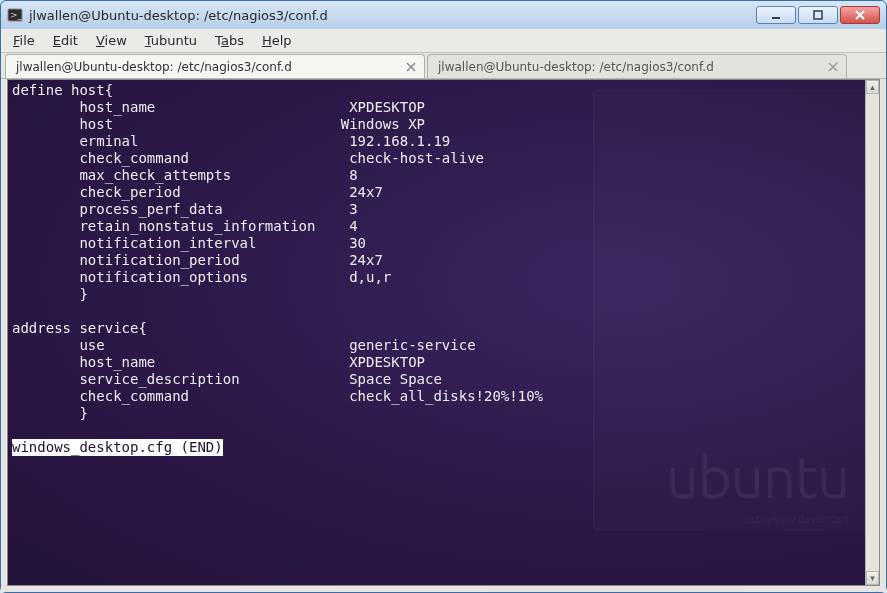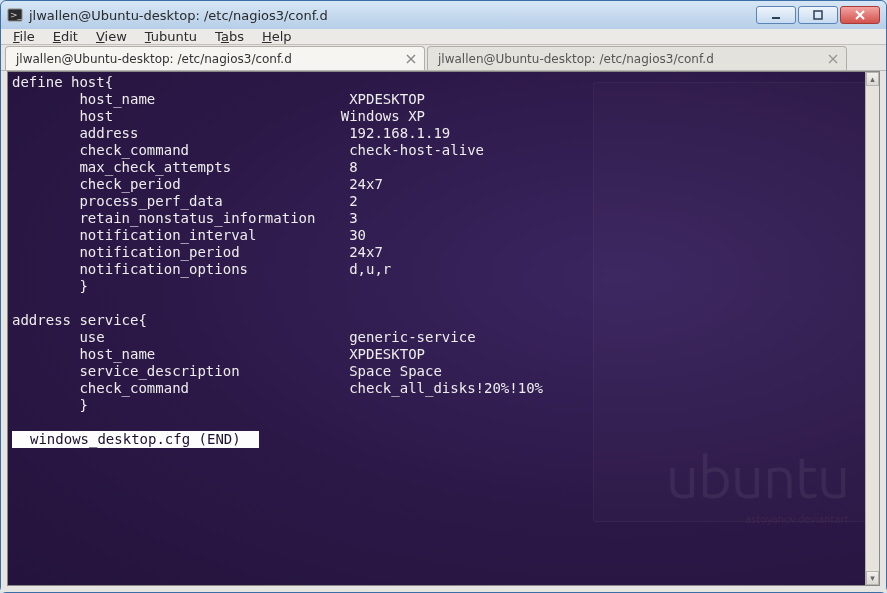--- a/index.html
+++ b/index.html
@@ -52,21 +52,21 @@
     color: #2b3f57;
     cursor: pointer;
   }
   .win-btn.close {
     background: linear-gradient(#f3a3a0, #d2514c);
     border-color: #a63b37;
     color: #fff;
     font-weight: bold;
   }
   .menubar {
-    height: 16px;
+    height: 24px;
     background: #eceae7;
     border-bottom: 1px solid #c3c0bb;
     display: flex;
     align-items: center;
     padding: 0 4px;
     gap: 2px;
   }
   .menu-item {
     font-size: 13px;
     color: #2b2b2b;
@@ -132,21 +132,21 @@
     color: #ededed;
     padding: 2px 4px;
     white-space: pre;
     position: relative;
     z-index: 2;
   }
   .endline {
     display: inline-block;
     background: #fdfdfd;
     color: #1f1030;
-    padding: 0 18px;
+    padding: 0 0;
   }
   .ubuntu-logo {
     position: absolute;
     right: 30px;
     bottom: 60px;
     z-index: 1;
     color: rgba(255,255,255,0.06);
     font-family: Ubuntu, "DejaVu Sans", sans-serif;
   }
   .ubuntu-logo .word {
@@ -255,26 +255,26 @@
   <div class="terminal-wrap">
     <div class="terminal">
       <div class="bg-panel"></div>
       <div class="ubuntu-logo">
         <div class="word">ubuntu</div>
         <div class="credit">astoyanov.deviantart</div>
       </div>
       <pre><span>define host{</span>
         <span>host_name                       XPDESKTOP</span>
         <span>host                           Windows XP</span>
-        <span>address                         192.168.1.19</span>
+        <span>erminal                         192.168.1.19</span>
         <span>check_command                   check-host-alive</span>
         <span>max_check_attempts              8</span>
         <span>check_period                    24x7</span>
-        <span>process_perf_data               2</span>
-        <span>retain_nonstatus_information    3</span>
+        <span>process_perf_data               3</span>
+        <span>retain_nonstatus_information    4</span>
         <span>notification_interval           30</span>
         <span>notification_period             24x7</span>
         <span>notification_options            d,u,r</span>
         <span>}</span>
 
 <span>address service{</span>
         <span>use                             generic-service</span>
         <span>host_name                       XPDESKTOP</span>
         <span>service_description             Space Space</span>
         <span>check_command                   check_all_disks!20%!10%</span>

